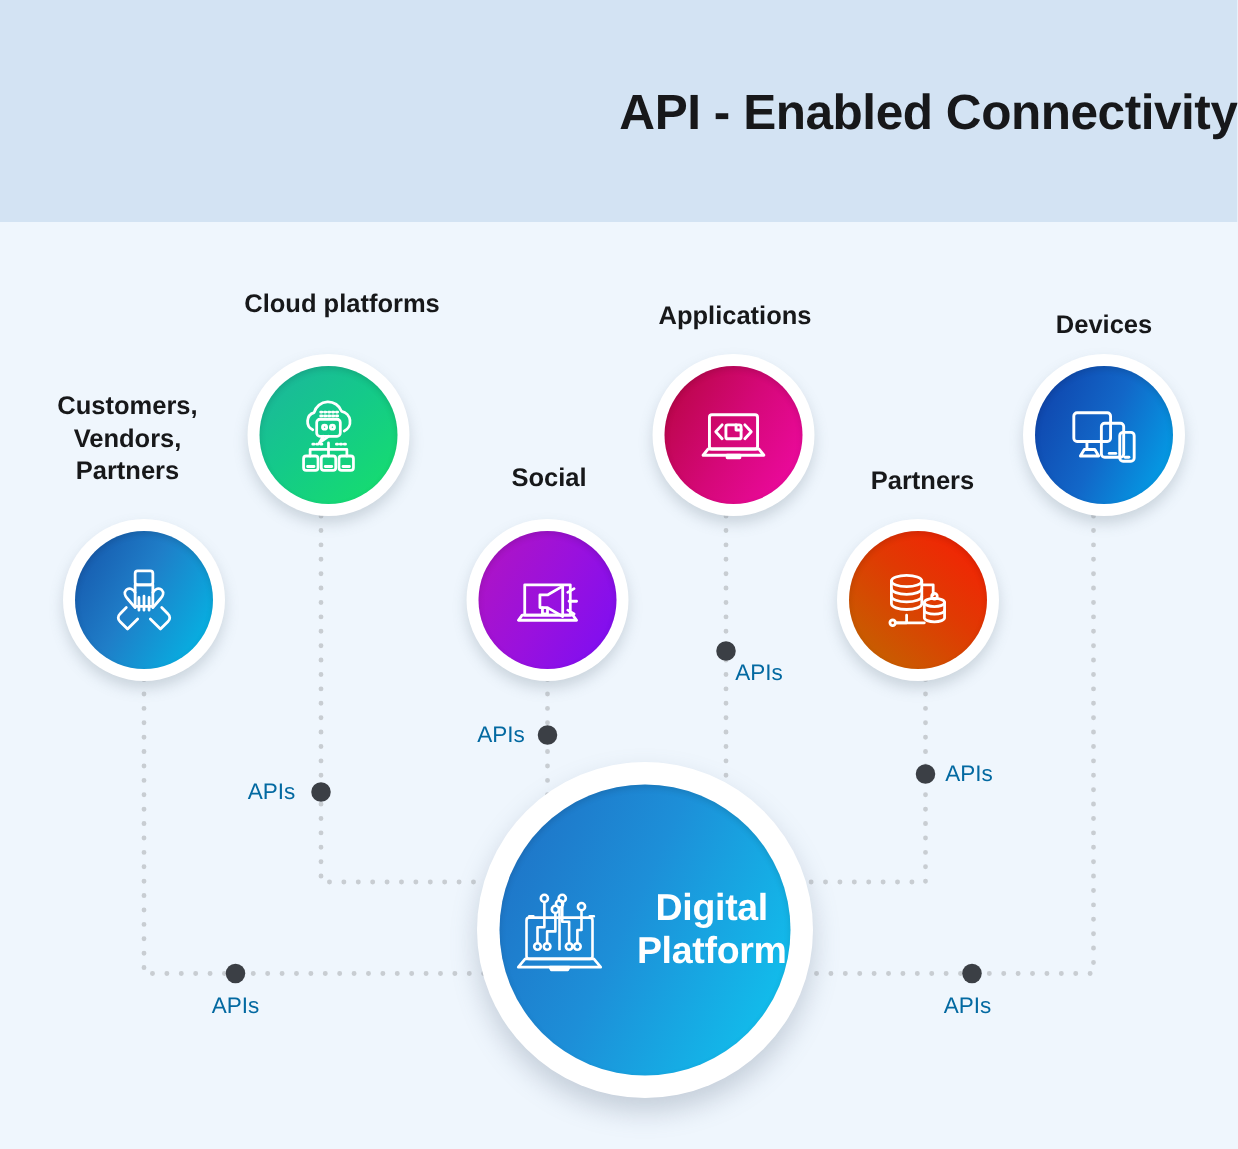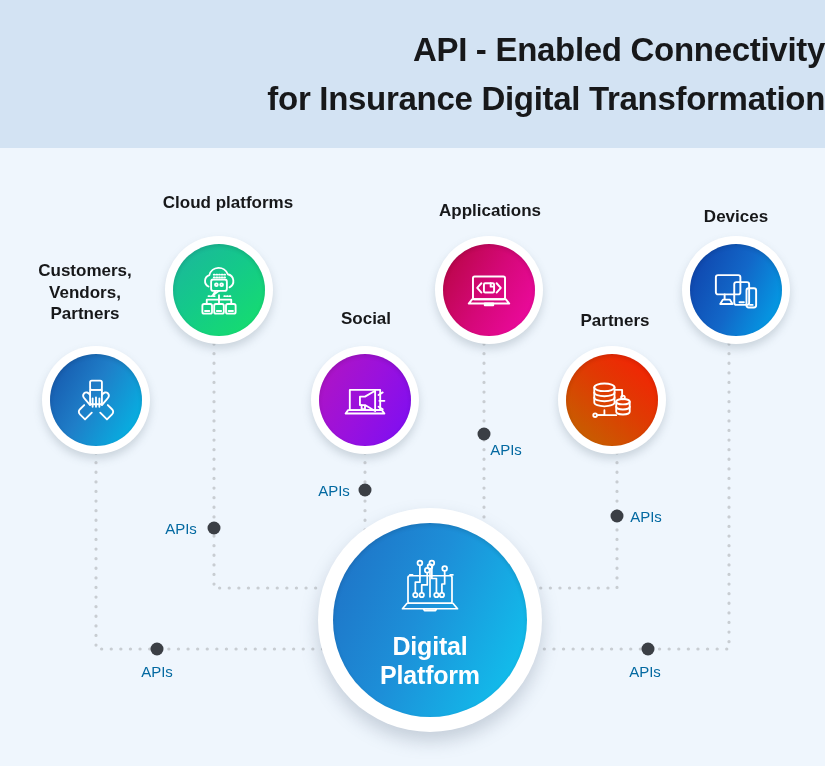--- a/index.html
+++ b/index.html
@@ -90,21 +90,20 @@
   .sat .orb { width: 92px; height: 92px; }
 
   
   #center .orb-wrap {
     width: 224px; height: 224px;
     box-shadow: 0 9px 18px rgba(110,125,145,0.33);
   }
   #center .orb { width: 194px; height: 194px; }
   #center-inner {
     display: flex;
-    flex-direction: column;
     align-items: center;
     justify-content: center;
     gap: 15px;
   }
   #center-title {
     font-size: 25px;
     font-weight: bold;
     color: #ffffff;
     text-align: center;
     line-height: 29px;
@@ -129,21 +128,20 @@
     color: #0369a1;
     white-space: nowrap;
     transform: translate(-50%, -50%);
   }
 </style>
 </head>
 <body>
 
 <div id="header">
   <div class="title-line">API - Enabled Connectivity</div>
-  <div class="title-line">for Insurance Digital Transformation</div>
 </div>
 
 <div id="canvas">
 
   <svg id="wires" viewBox="0 0 825 618">
     <g fill="none" stroke="#c8cdd2" stroke-width="3.2" stroke-linecap="round" stroke-dasharray="0.1 9.5">
 
       <path d="M 96 305 L 96 501 L 330 501"></path>
 
       <path d="M 214 196 L 214 440 L 345 440"></path>

